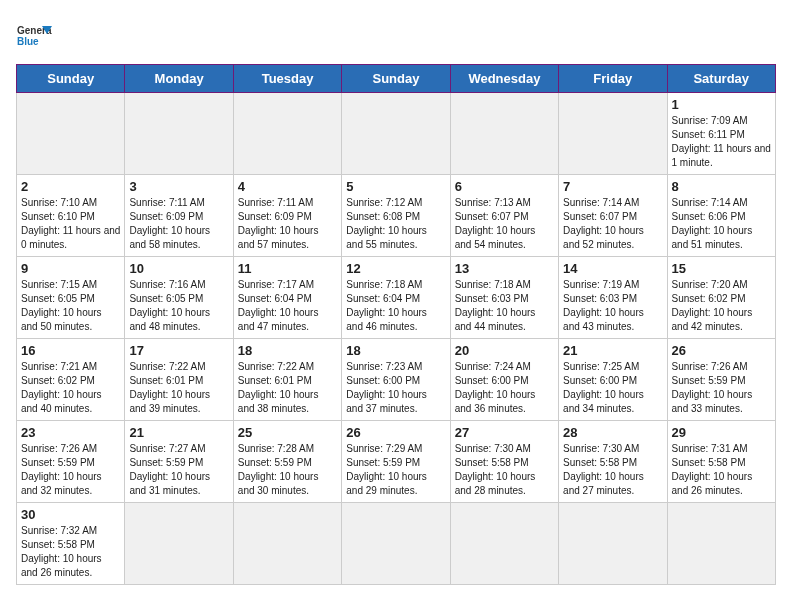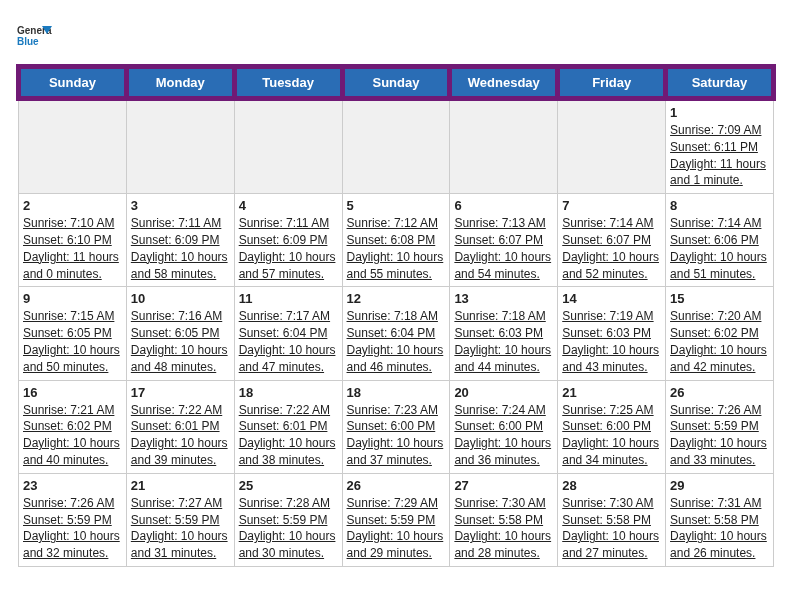--- a/index.html
+++ b/index.html
@@ -41,21 +41,21 @@
       width: 100%;
       border-collapse: collapse;
       table-layout: fixed;
     }
     .calendar-table th {
       background: #2a6db5;
       color: #fff;
       font-size: 13px;
       font-weight: bold;
       padding: 6px 4px;
-      border: 5px solid #701a75;
+      border: 1px solid #701a75;
       text-align: center;
     }
     .calendar-table td {
       border: 1px solid #ccc;
       vertical-align: top;
       padding: 4px 4px;
       font-size: 10.5px;
       color: #222;
       height: 72px;
       background: #fff;
@@ -64,24 +64,23 @@
       background: #f0f0f0;
     }
     .day-number {
       font-size: 13px;
       font-weight: bold;
       color: #222;
       display: block;
       margin-bottom: 2px;
     }
     .cell-content {
-      font-size: 12px;
+      font-size: 10px;
       line-height: 1.4;
       color: #222;
-      text-decoration: underline;
     }
   </style>
 </head>
 <body>
 
 <div class="header-area">
   <div class="logo">
     <svg class="logo-icon" viewBox="0 0 36 36">
       <text x="1" y="18" font-size="10" font-weight="bold" fill="#333">General</text>
       <text x="1" y="29" font-size="10" font-weight="bold" fill="#1a7abf">Blue</text>
@@ -232,14 +231,26 @@
         </td>
         <td>
           <span class="day-number">28</span>
           <div class="cell-content">Sunrise: 7:30 AM<br>Sunset: 5:58 PM<br>Daylight: 10 hours and 27 minutes.</div>
         </td>
         <td>
           <span class="day-number">29</span>
           <div class="cell-content">Sunrise: 7:31 AM<br>Sunset: 5:58 PM<br>Daylight: 10 hours and 26 minutes.</div>
         </td>
       </tr>
+      <tr>
+        <td>
+          <span class="day-number">30</span>
+          <div class="cell-content">Sunrise: 7:32 AM<br>Sunset: 5:58 PM<br>Daylight: 10 hours and 26 minutes.</div>
+        </td>
+        <td class="empty-light"></td>
+        <td class="empty-light"></td>
+        <td class="empty-light"></td>
+        <td class="empty-light"></td>
+        <td class="empty-light"></td>
+        <td class="empty-light"></td>
+      </tr>
     </tbody>
 </table>
 
 </body></html>

